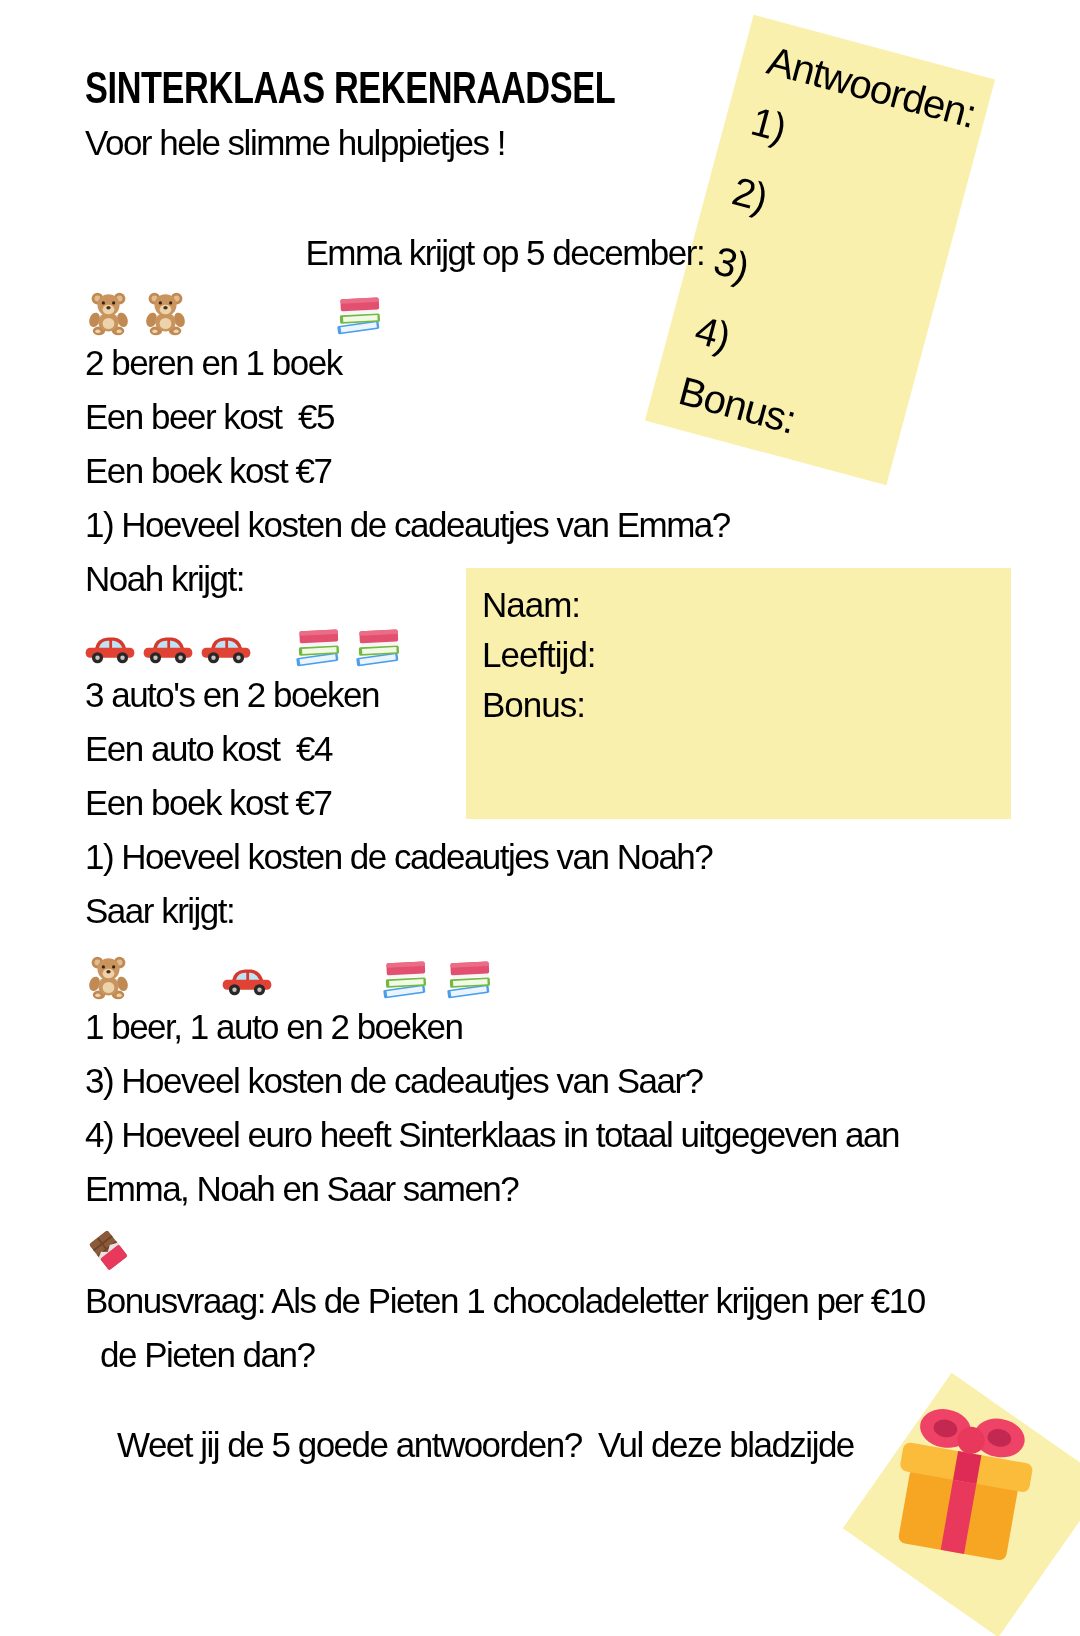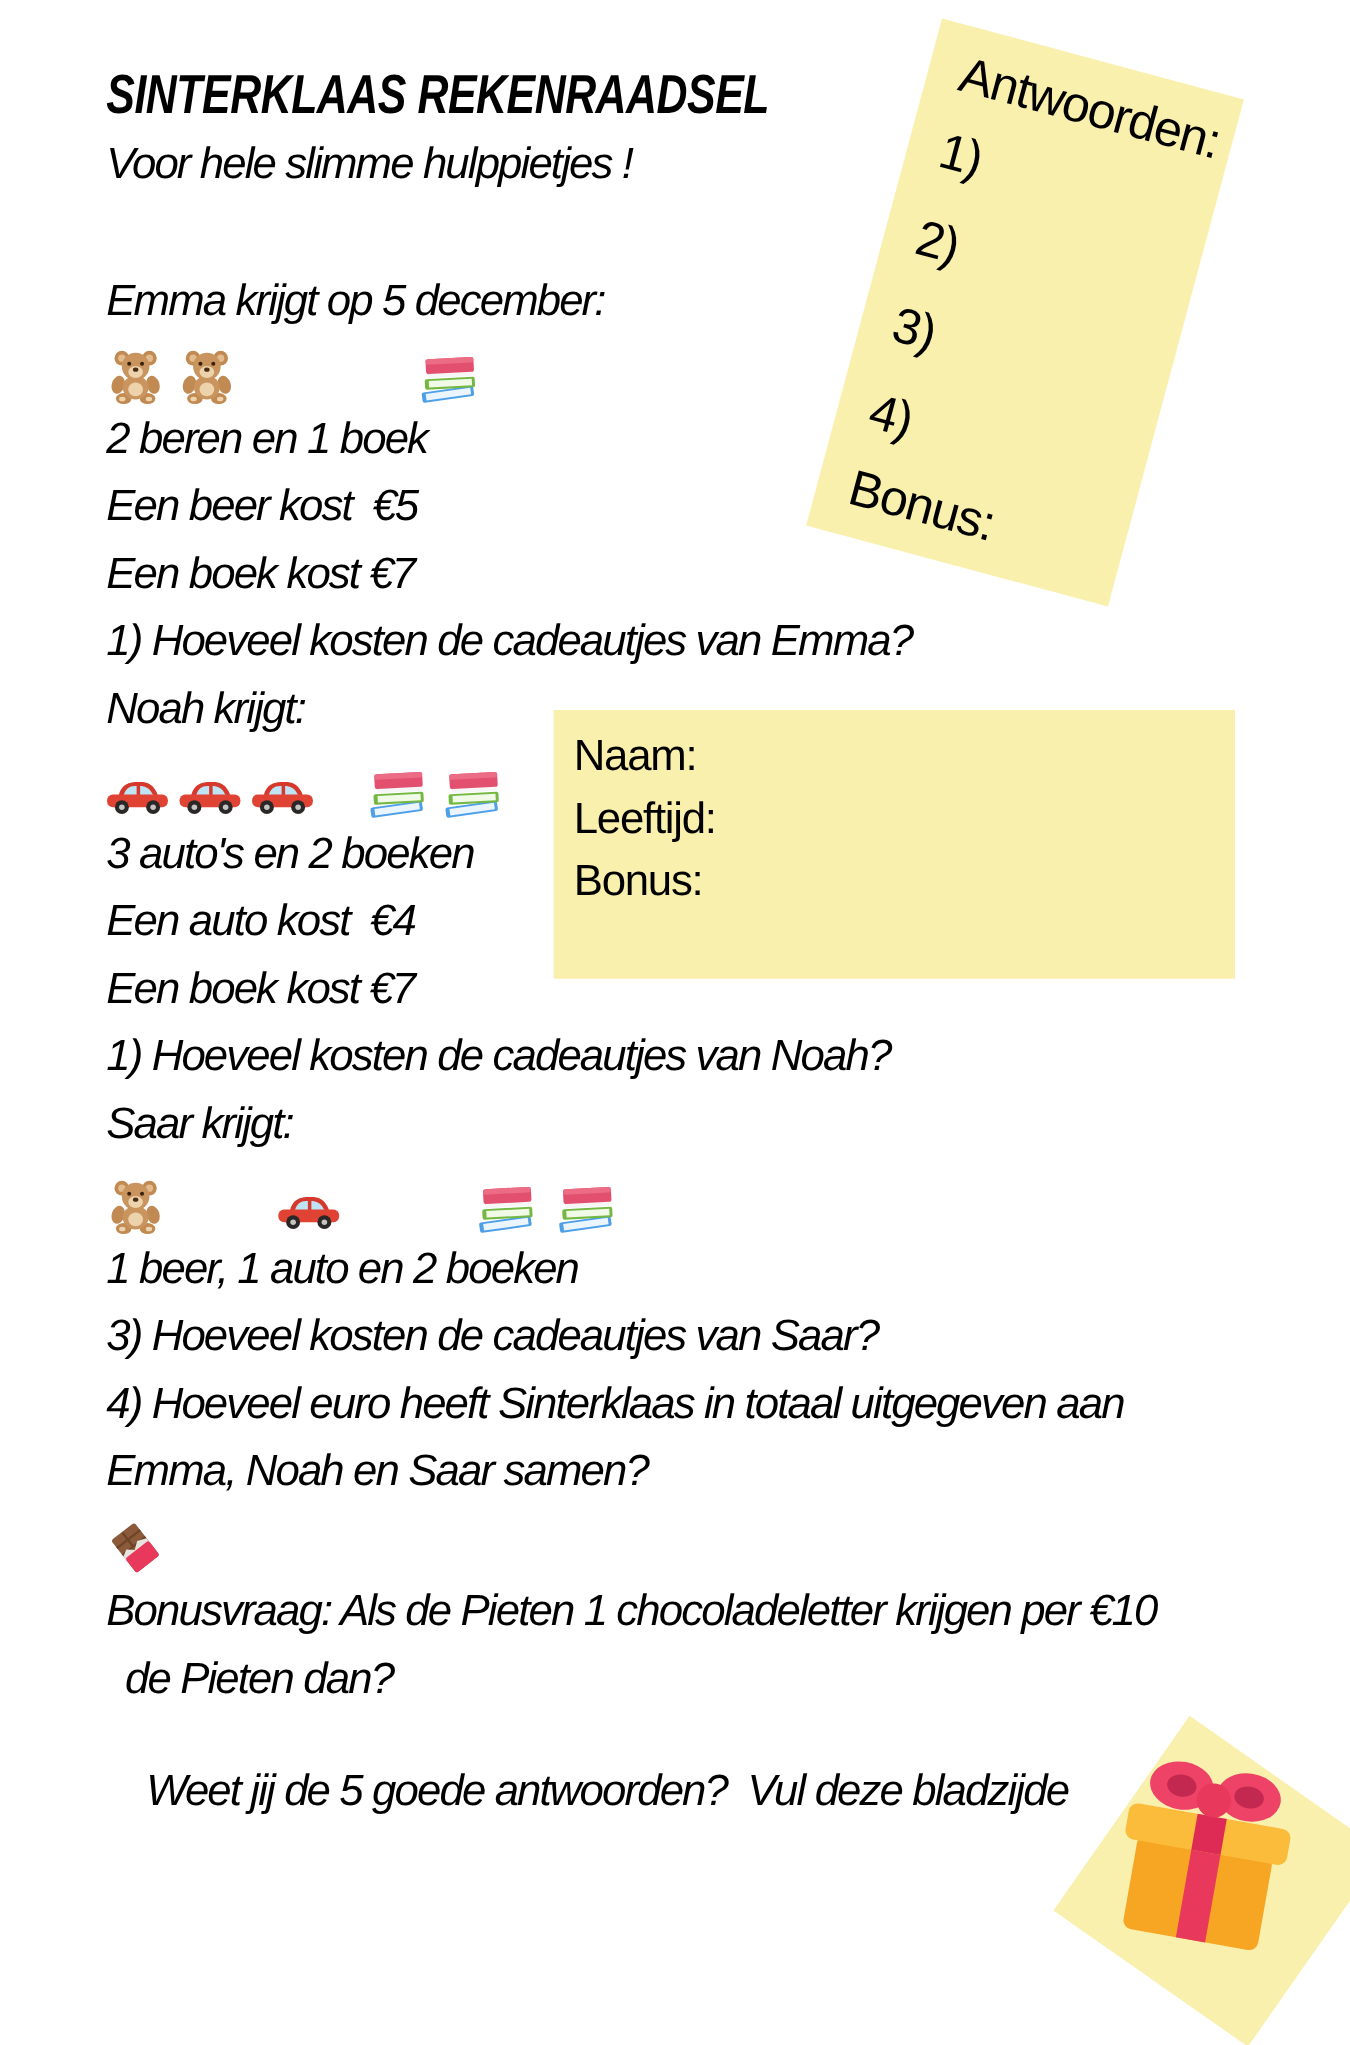--- a/index.html
+++ b/index.html
@@ -3,31 +3,31 @@
 <meta charset="utf-8">
 <style>
   html,body{margin:0;padding:0;}
   body{
     width:1080px;height:1636px;overflow:hidden;background:#ffffff;
     font-family:"Liberation Sans", sans-serif;color:#000;
   }
   .sheet{position:relative;width:1080px;height:1636px;background:#fff;}
 
   
-  .content{position:absolute;left:85px;top:48px;font-style:italic;}
+  .content{position:absolute;left:85px;top:60px;}
   .line{
     font-size:35px;line-height:54px;height:54px;
     letter-spacing:-1.5px;white-space:pre;color:#000;
   }
   .title{
     font-size:44px;font-weight:bold;line-height:56px;height:56px;
     letter-spacing:-0.5px;white-space:pre;
     transform:scaleX(0.78);transform-origin:0 50%;
   }
-  .mt-para{margin-top:56px;}
+  .mt-para{margin-top:56px;text-align:center;}
   .indent{padding-left:15px;}
   .footer-line{margin-left:-57px;}
   .footer-gap{margin-top:36px;margin-left:32px;}
 
   
   .icon-row{display:flex;align-items:flex-end;height:56px;}
   .icon-row.tall{height:62px;}
   .icon-row.choco{height:58px;}
   .icon{display:inline-block;line-height:0;}
   .ic-bear svg{width:47px;height:47px;}
@@ -44,21 +44,21 @@
     position:absolute;left:695px;top:40px;width:250px;height:420px;
     background:#FAF0AD;transform:rotate(15deg);
     box-sizing:border-box;padding:12px 0 0 26px;
   }
   .note-heading{font-size:40px;line-height:54px;height:54px;letter-spacing:-1px;white-space:pre;}
   .note-item{font-size:40px;line-height:72px;height:72px;letter-spacing:-1px;white-space:pre;}
   .note-bonus{font-size:40px;line-height:54px;height:54px;letter-spacing:-1px;white-space:pre;}
 
   
   .entry-box{
-    position:absolute;left:443px;top:568px;width:545px;height:215px;
+    position:absolute;left:466px;top:568px;width:545px;height:251px;
     background:#FAF0AD;box-sizing:border-box;padding:12px 4px 0 16px;
   }
   .entry-line{font-size:35px;line-height:50px;height:50px;letter-spacing:-1px;white-space:pre;}
 
   
   .corner-diamond{
     position:absolute;left:880px;top:1410px;width:190px;height:190px;
     background:#FAF0AD;transform:rotate(35deg);
   }
   .gift{

